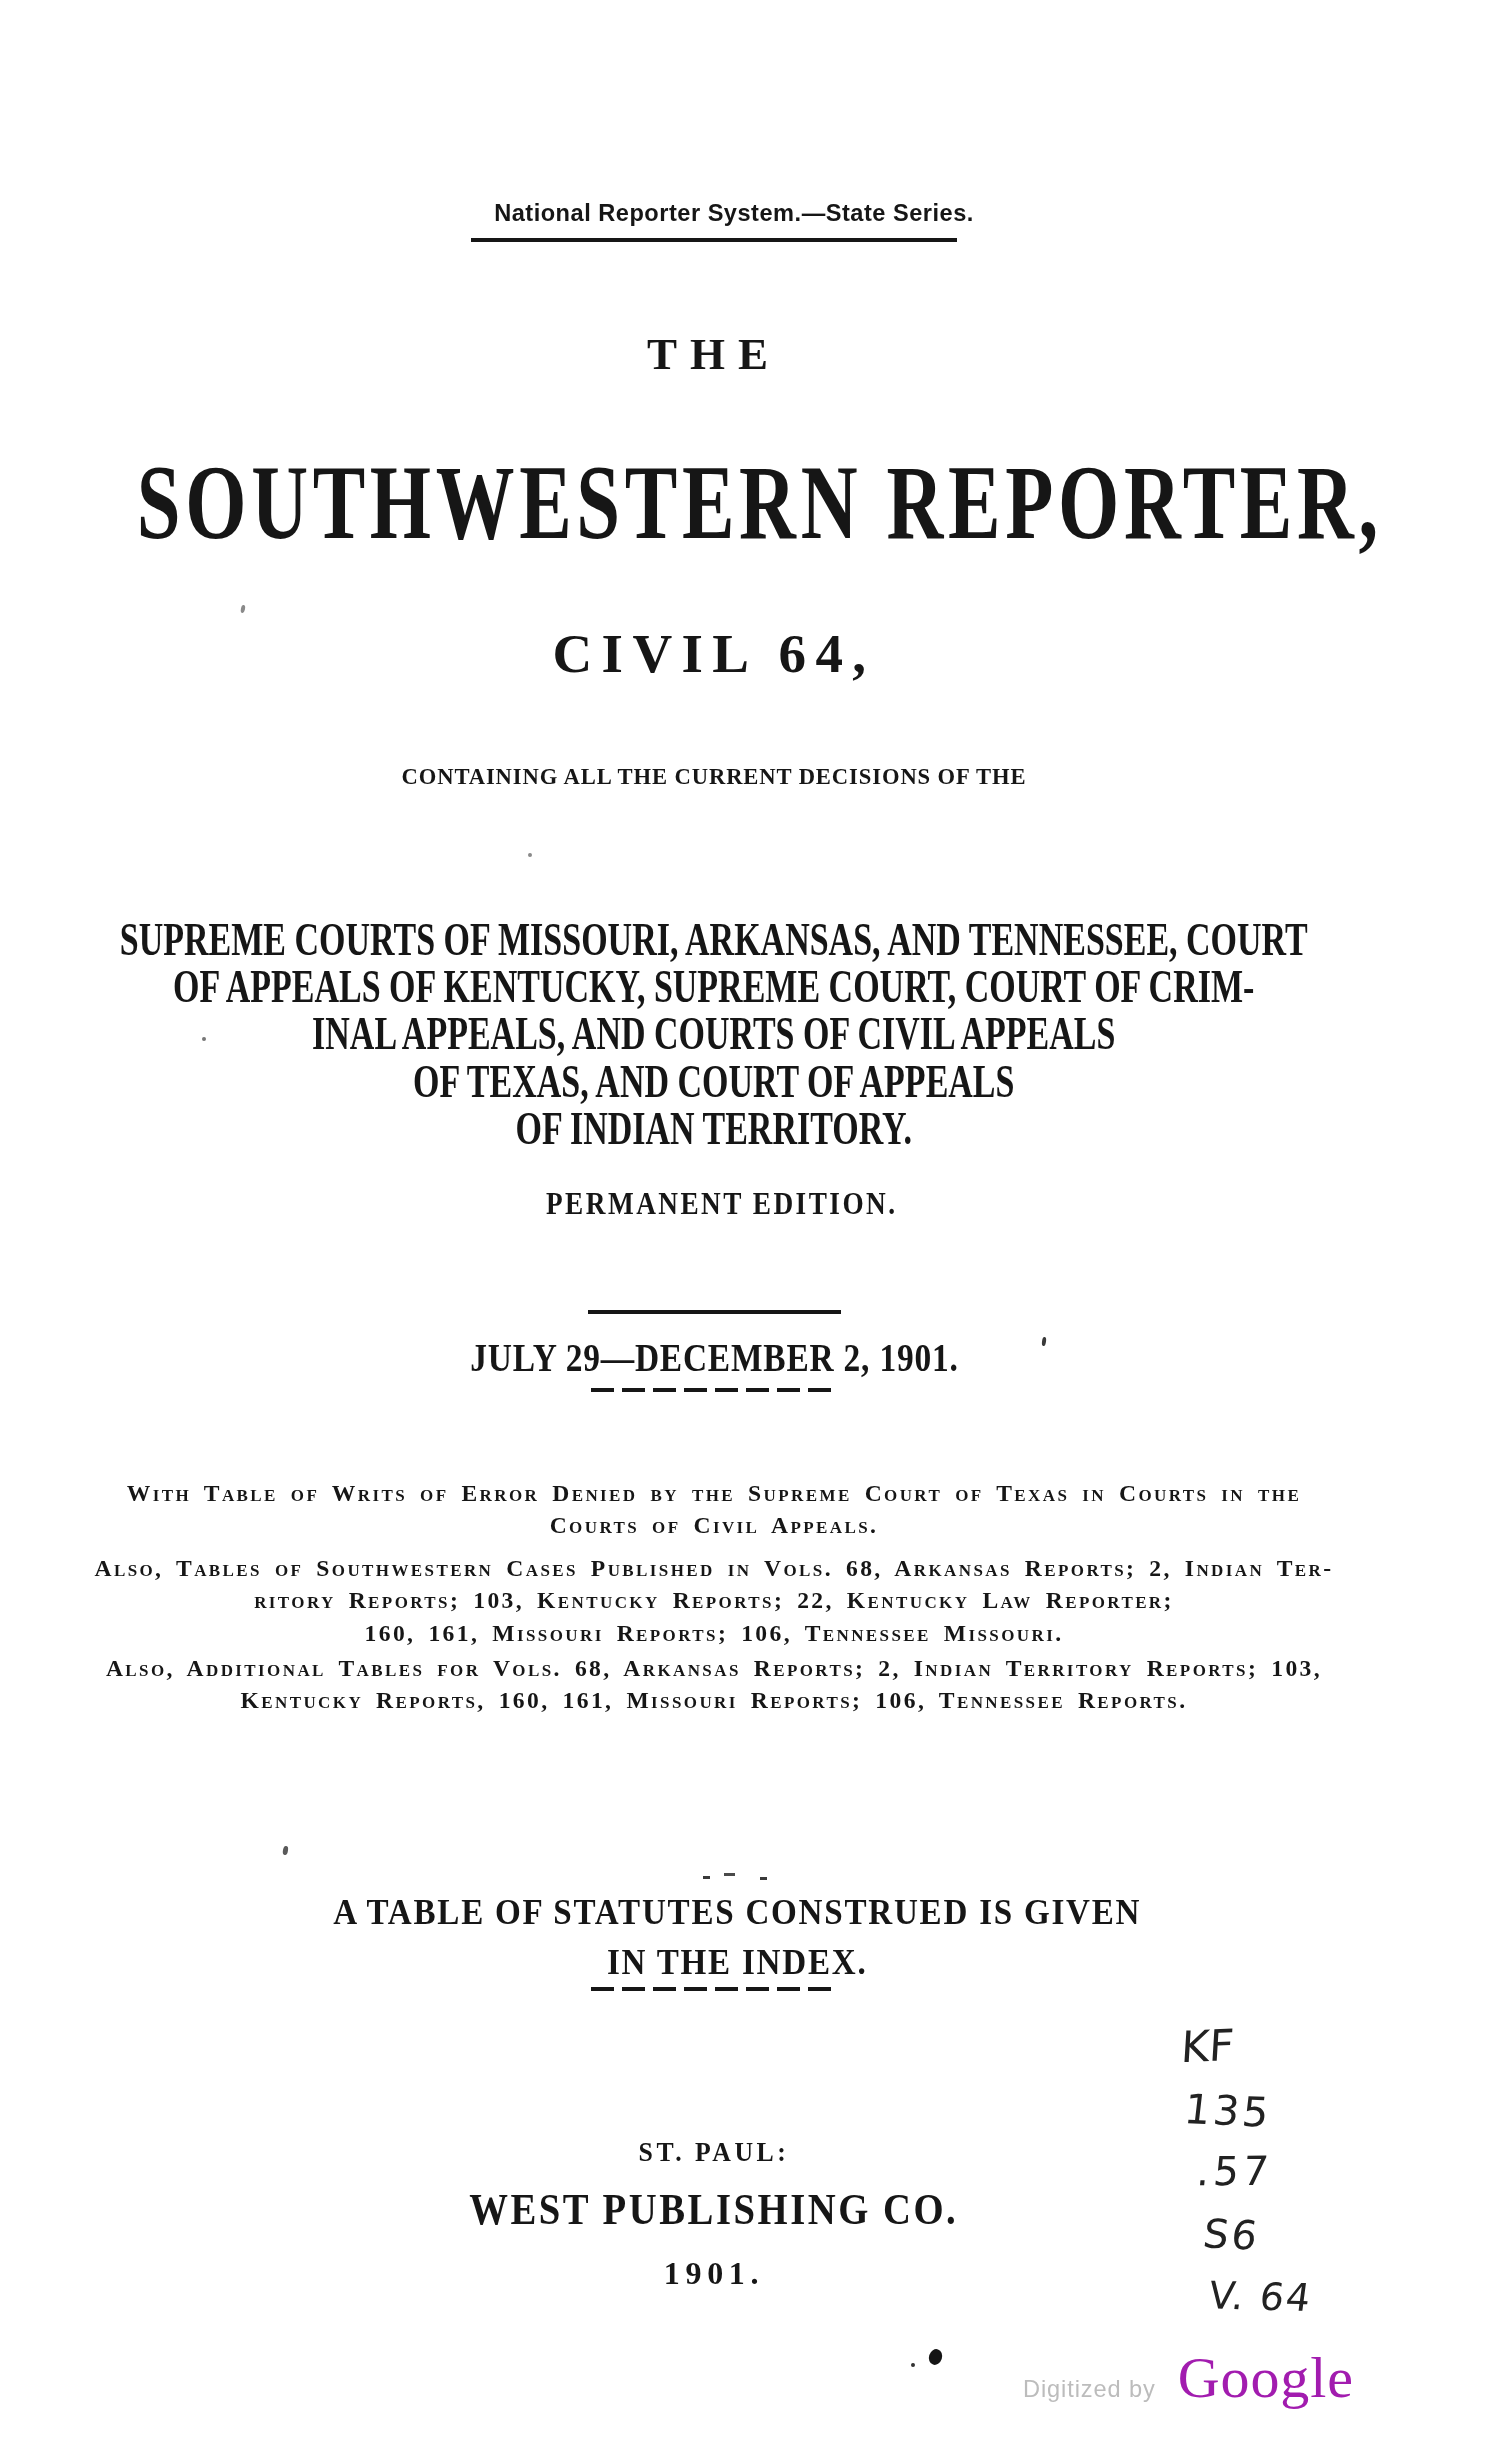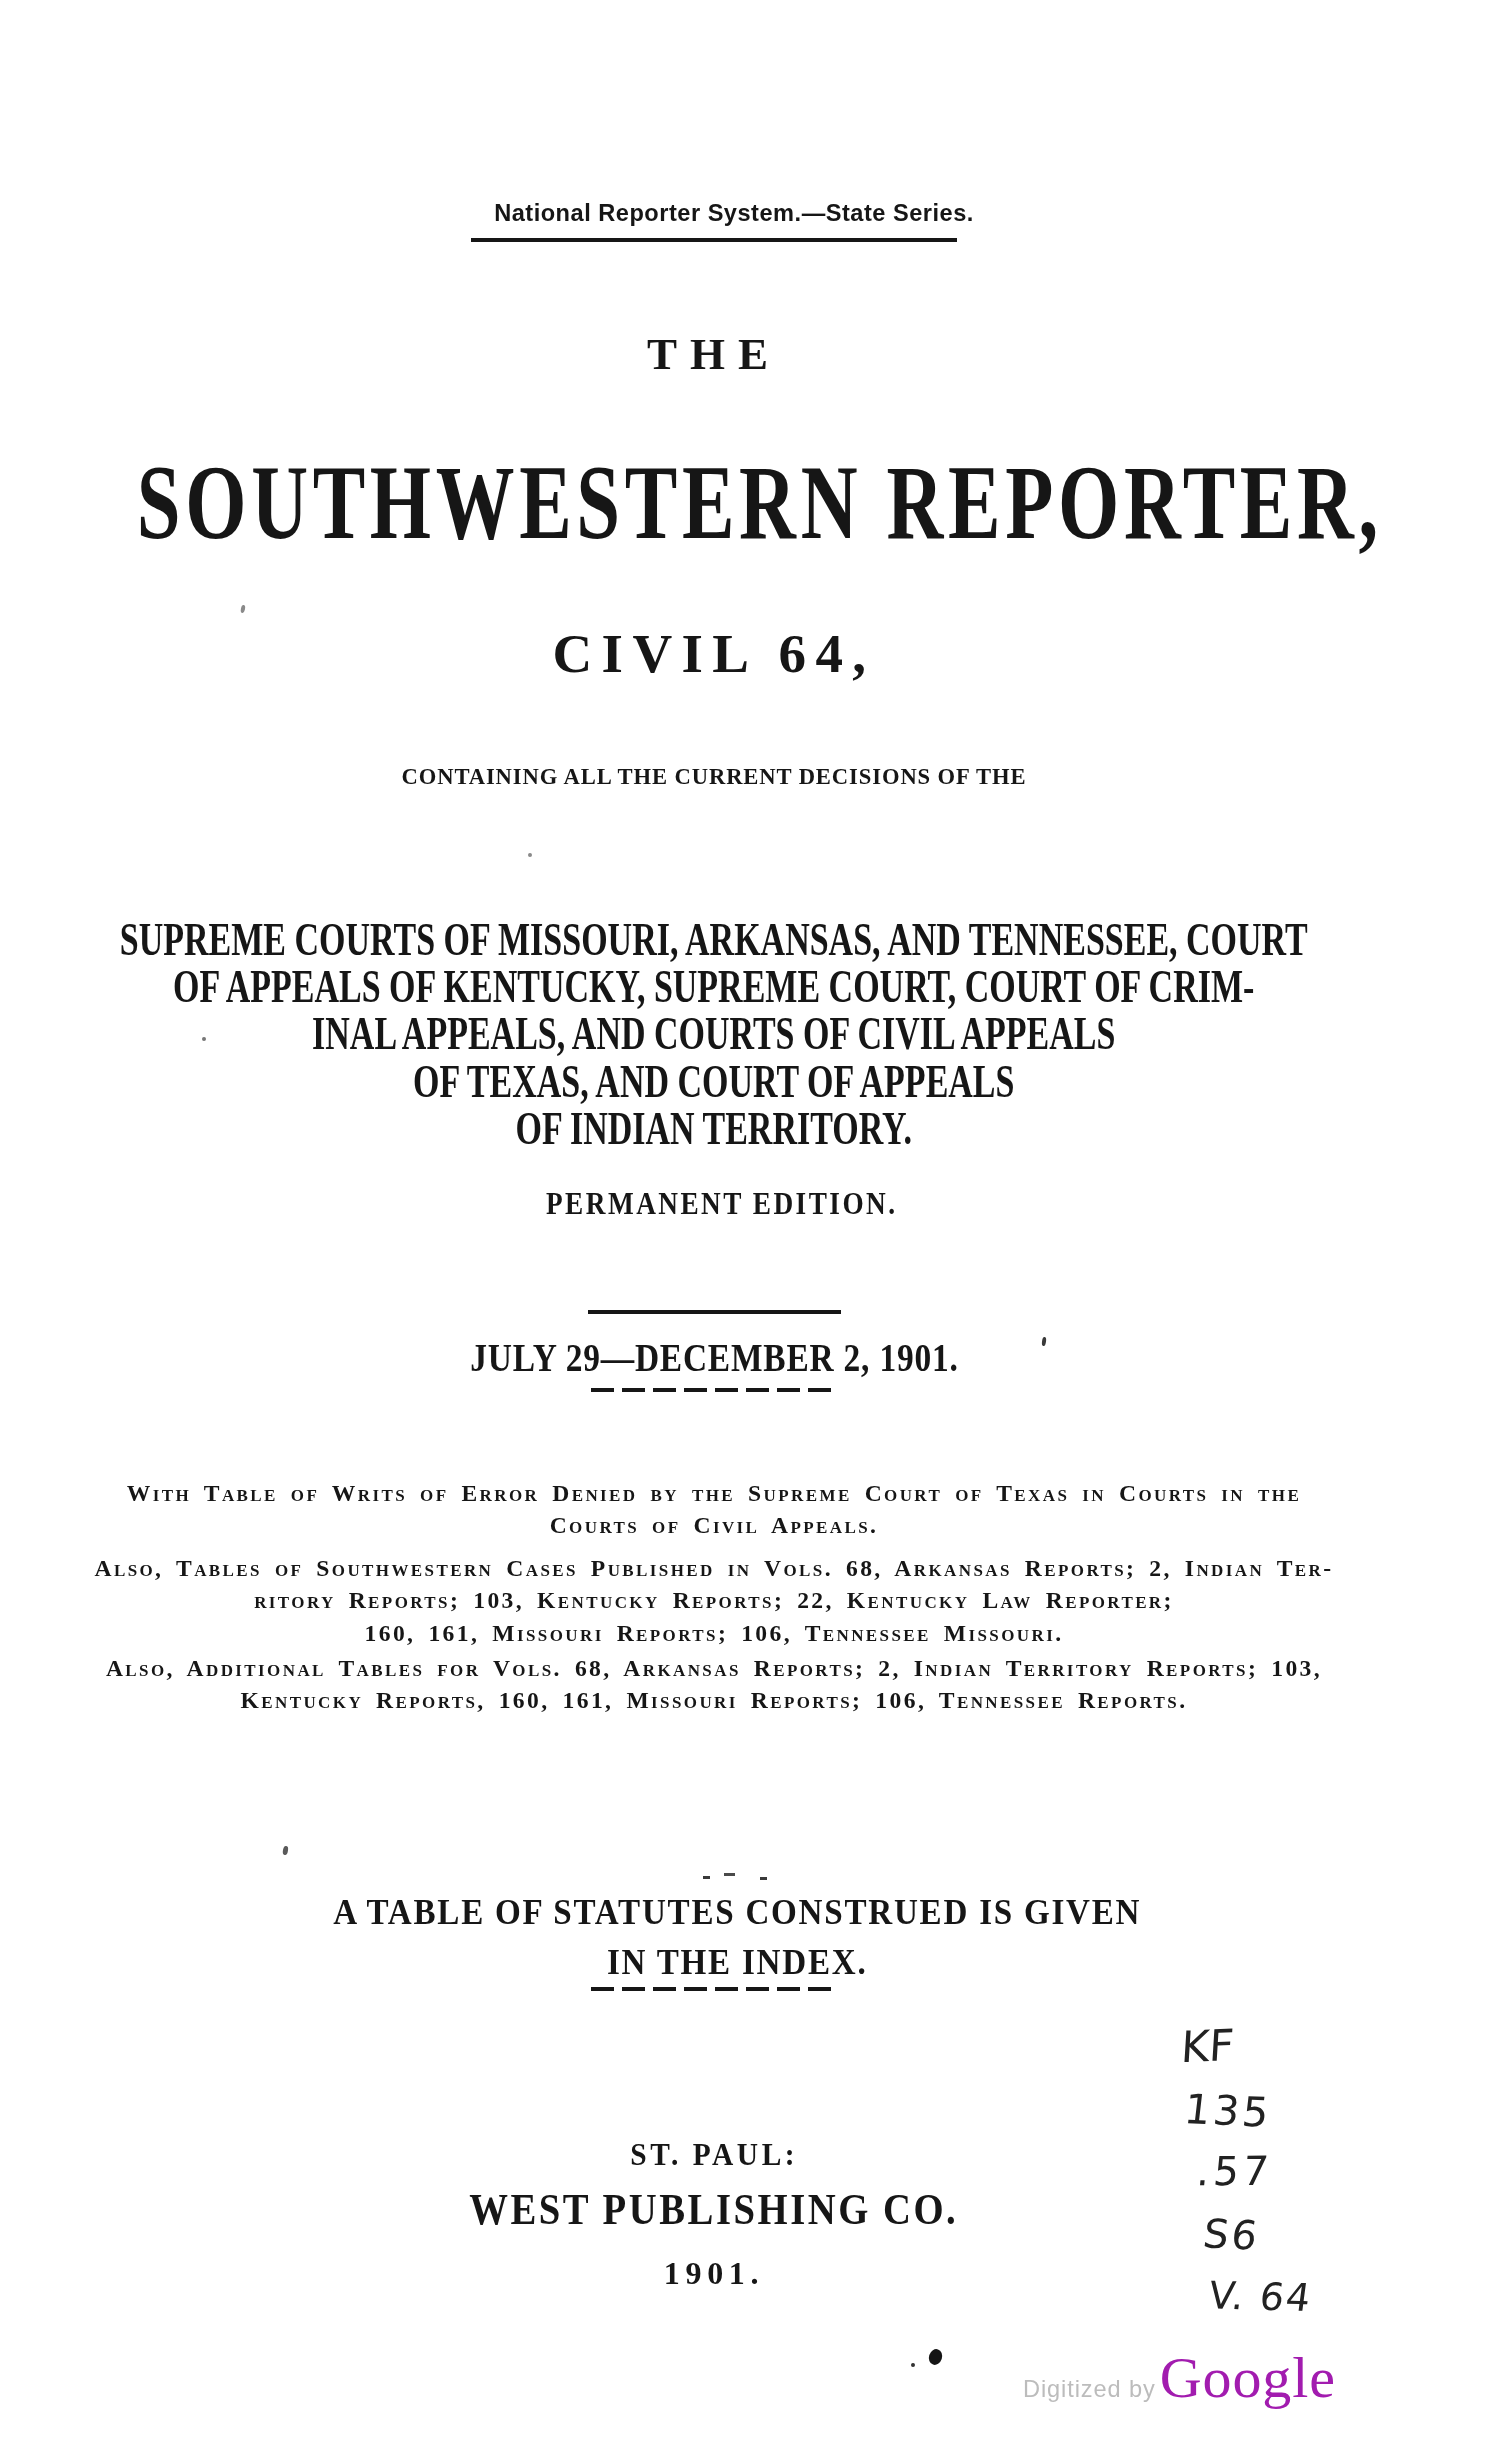--- a/index.html
+++ b/index.html
@@ -33,39 +33,39 @@
   .daterange .squeeze{transform:scale(.88,1.05);}
   .dashes{position:absolute;left:0;right:0;margin:0 auto;height:3.8px;
     background:repeating-linear-gradient(90deg,#161616 0 22.6px,transparent 22.6px 31px);}
   .dashes-date{top:1388px;width:247px;}
   .dashes-statutes{top:1987px;width:247px;}
   .note-line{position:absolute;left:0;right:0;text-align:center;white-space:nowrap;
     font-weight:700;font-size:23.6px;font-variant:small-caps;
     letter-spacing:2.4px;word-spacing:4.7px;}
   .statutes{top:1887px;font-weight:700;font-size:36px;line-height:50px;letter-spacing:1.9px;padding-left:47px;}
   .statutes .squeeze{transform:scale(.92,1);}
-  .city{top:2136px;font-weight:700;font-size:32px;letter-spacing:3.8px;}
+  .city{top:2136px;font-weight:700;font-size:28px;letter-spacing:3.8px;}
   .city .squeeze{transform:scale(.92,1);}
   .publisher{top:2183px;font-weight:700;font-size:43px;letter-spacing:2.8px;}
   .publisher .squeeze{transform:scale(.9,1.05);}
   .year{top:2255px;font-weight:700;font-size:32px;letter-spacing:5.7px;}
 
   
   .callnum{position:absolute;left:1176px;top:2017px;width:207px;
     font-family:"DejaVu Sans",sans-serif;color:#222;font-size:40px;line-height:62px;
     transform:rotate(.5deg);}
   .callnum div{transform-origin:left center;}
   .cn-1{margin-left:3.8px;transform:rotate(-3deg) skewX(-6deg);font-size:43px;}
   .cn-2{margin-left:7.5px;transform:rotate(2deg) skewX(-4deg);font-size:41px;letter-spacing:2.8px;}
   .cn-3{margin-left:21px;transform:rotate(-1deg) skewX(-6deg);letter-spacing:3.8px;}
   .cn-4{margin-left:28px;transform:rotate(2deg) skewX(-5deg);letter-spacing:2.8px;}
   .cn-5{margin-left:34px;transform:rotate(1deg) skewX(-6deg);font-size:38px;letter-spacing:1.9px;}
 
   
-  .gfooter{position:absolute;left:1023px;top:2344px;display:flex;align-items:baseline;gap:4px;}
+  .gfooter{position:absolute;left:1023px;top:2344px;display:flex;align-items:baseline;gap:22px;}
   .digitized{font-family:"Liberation Sans",sans-serif;font-size:23.6px;color:#bcbcbc;letter-spacing:0.9px;}
   .gbrand{font-family:"Liberation Serif",serif;font-size:58px;color:#a21caf;letter-spacing:0.9px;}
 
   
   .art{position:absolute;background:#3a3a3a;border-radius:50%;}
 </style>
 </head>
 <body>
 
 <div class="page">

